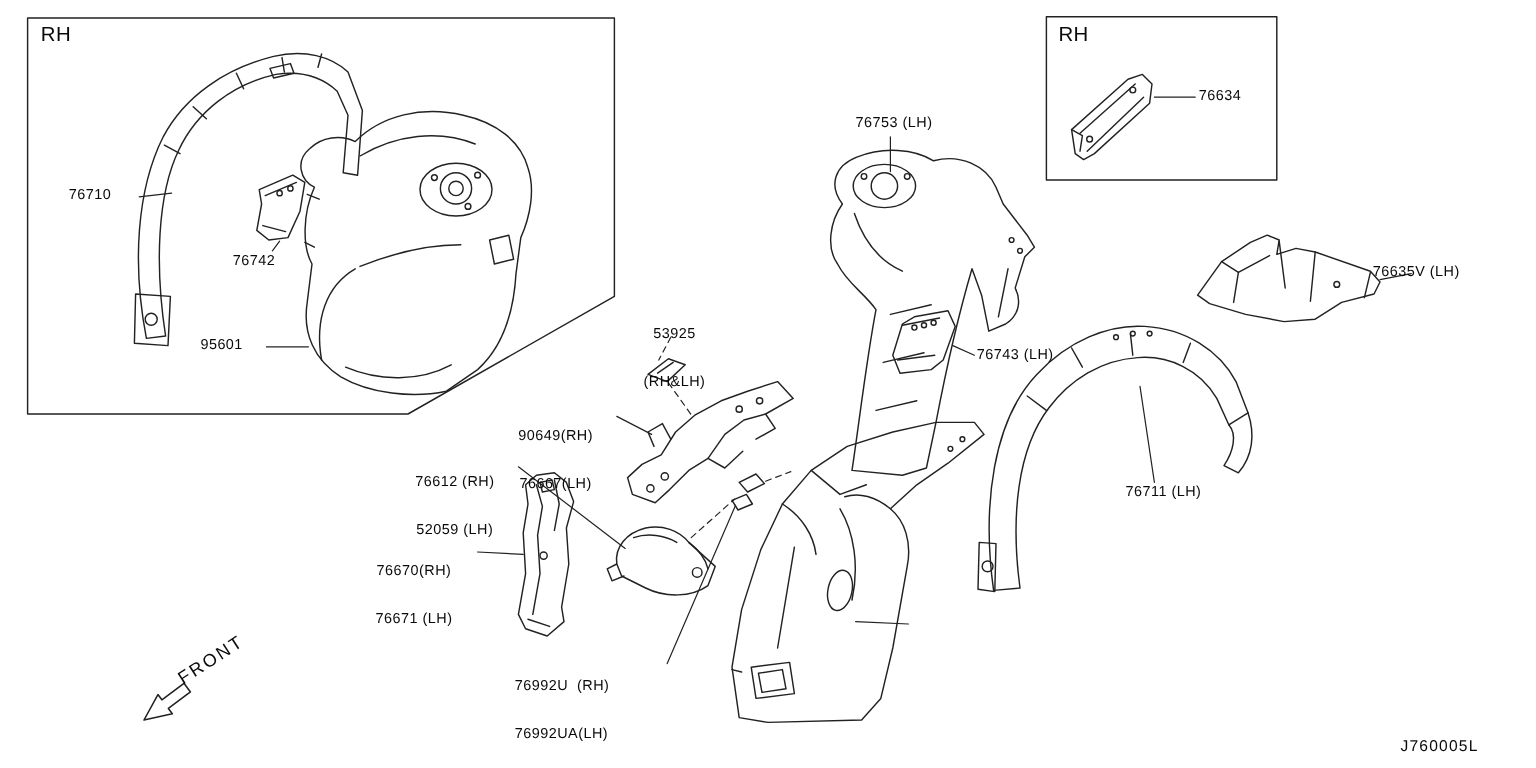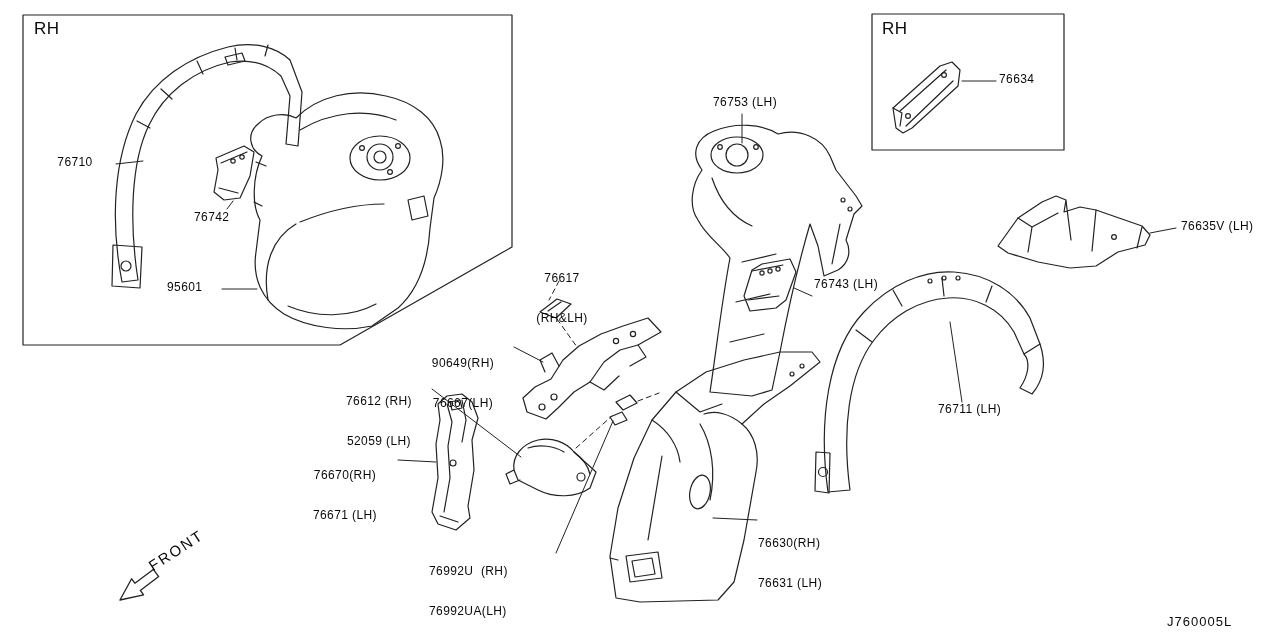--- a/index.html
+++ b/index.html
@@ -186,49 +186,45 @@
 </svg>
 
 <div class="lbl big" style="left:34px;top:20px">RH</div>
 <div class="lbl big" style="left:882px;top:20px">RH</div>
 
 <div class="lbl right" style="left:38px;top:156px;width:74px">76710</div>
 <div class="lbl" style="left:194px;top:211px">76742</div>
 <div class="lbl" style="left:167px;top:281px">95601</div>
 <div class="lbl" style="left:713px;top:96px">76753 (LH)</div>
 <div class="lbl" style="left:999px;top:73px">76634</div>
-<div class="lbl" style="left:1181px;top:220px">76635V (LH)</div>
+<div class="lbl" style="left:1144px;top:220px">76635V (LH)</div>
 
 <div class="lbl center" style="left:520px;top:246px;width:84px">
-  <div>76617</div>
+  <div>53925</div>
   <div>(RH&amp;LH)</div>
 </div>
 
 <div class="lbl right" style="left:413px;top:331px;width:100px">
   <div>90649(RH)</div>
   <div>76667(LH)</div>
 </div>
 
 <div class="lbl right" style="left:328px;top:369px;width:102px">
   <div>76612 (RH)</div>
   <div>52059 (LH)</div>
 </div>
 
 <div class="lbl right" style="left:294px;top:443px;width:102px">
   <div>76670(RH)</div>
   <div>76671 (LH)</div>
 </div>
 
-<div class="lbl" style="left:814px;top:278px">76743 (LH)</div>
+<div class="lbl" style="left:814px;top:289px">76743 (LH)</div>
 <div class="lbl" style="left:938px;top:403px">76711 (LH)</div>
 
-<div class="lbl" style="left:758px;top:511px">
-  <div>76630(RH)</div>
-  <div>76631 (LH)</div>
-</div>
 
 <div class="lbl" style="left:429px;top:539px">
   <div>76992U  (RH)</div>
   <div>76992UA(LH)</div>
 </div>
 
 <div class="lbl front-label" style="left:155px;top:558px">FRONT</div>
 <div class="lbl code-label" style="left:1167px;top:615px">J760005L</div>
 
 </div>

